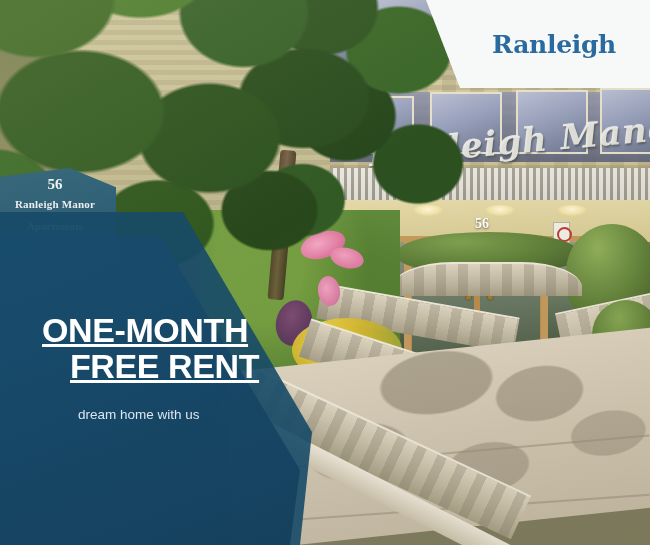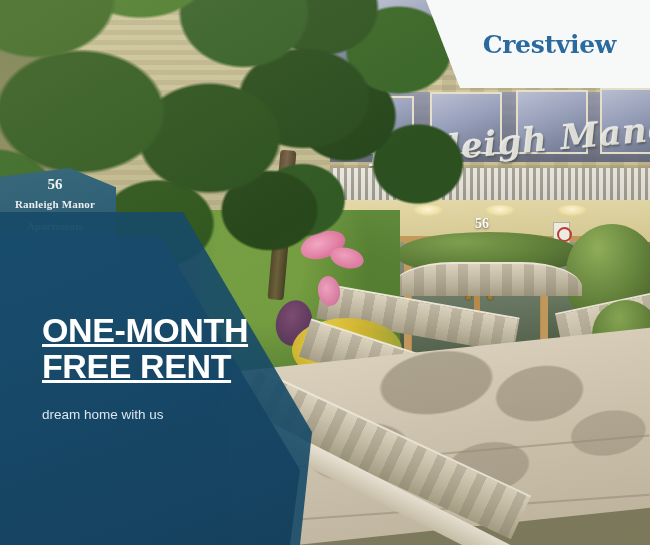--- a/index.html
+++ b/index.html
@@ -270,26 +270,26 @@
     clip-path:polygon(0 236px, 160px 236px, 300px 470px, 290px 545px, 0 545px);
   }
 
   
   .headline {
     position:absolute; left:42px; top:312px; width:250px;
     color:#ffffff; font-size:34px; font-weight:700; line-height:1.07;
     letter-spacing:-.4px;
     text-decoration:underline;
   }
-  .headline .l2 { display:block; }
+  .headline .l2 { display:block;margin-left:28px; }
   .subcopy {
     position:absolute; left:42px; top:404px; width:200px;
     color:#dbe6ee; font-size:13.5px; font-weight:400; line-height:1.62;
   }
-  .subcopy .s2 { display:block; }
+  .subcopy .s2 { display:block;margin-left:36px; }
 
   
   .logo-panel {
     position:absolute; right:0; top:0; width:258px; height:94px;
     background:#f7f8f8;
     clip-path:polygon(34px 0, 258px 0, 258px 88px, 68px 88px);
   }
   .logo-wordmark {
     position:absolute; right:34px; top:30px;
     font-family:"DejaVu Serif", serif;
@@ -384,16 +384,16 @@
   <div class="headline">
     <span>ONE-MONTH</span>
     <span class="l2">FREE RENT</span>
   </div>
 
   <div class="subcopy">
     <span class="s2">dream home with us</span>
   </div>
 
   <div class="logo-panel">
-    <div class="logo-wordmark">Crestview</div>
+    <div class="logo-wordmark">Ranleigh</div>
   </div>
 
 </div>
 
 </body></html>

